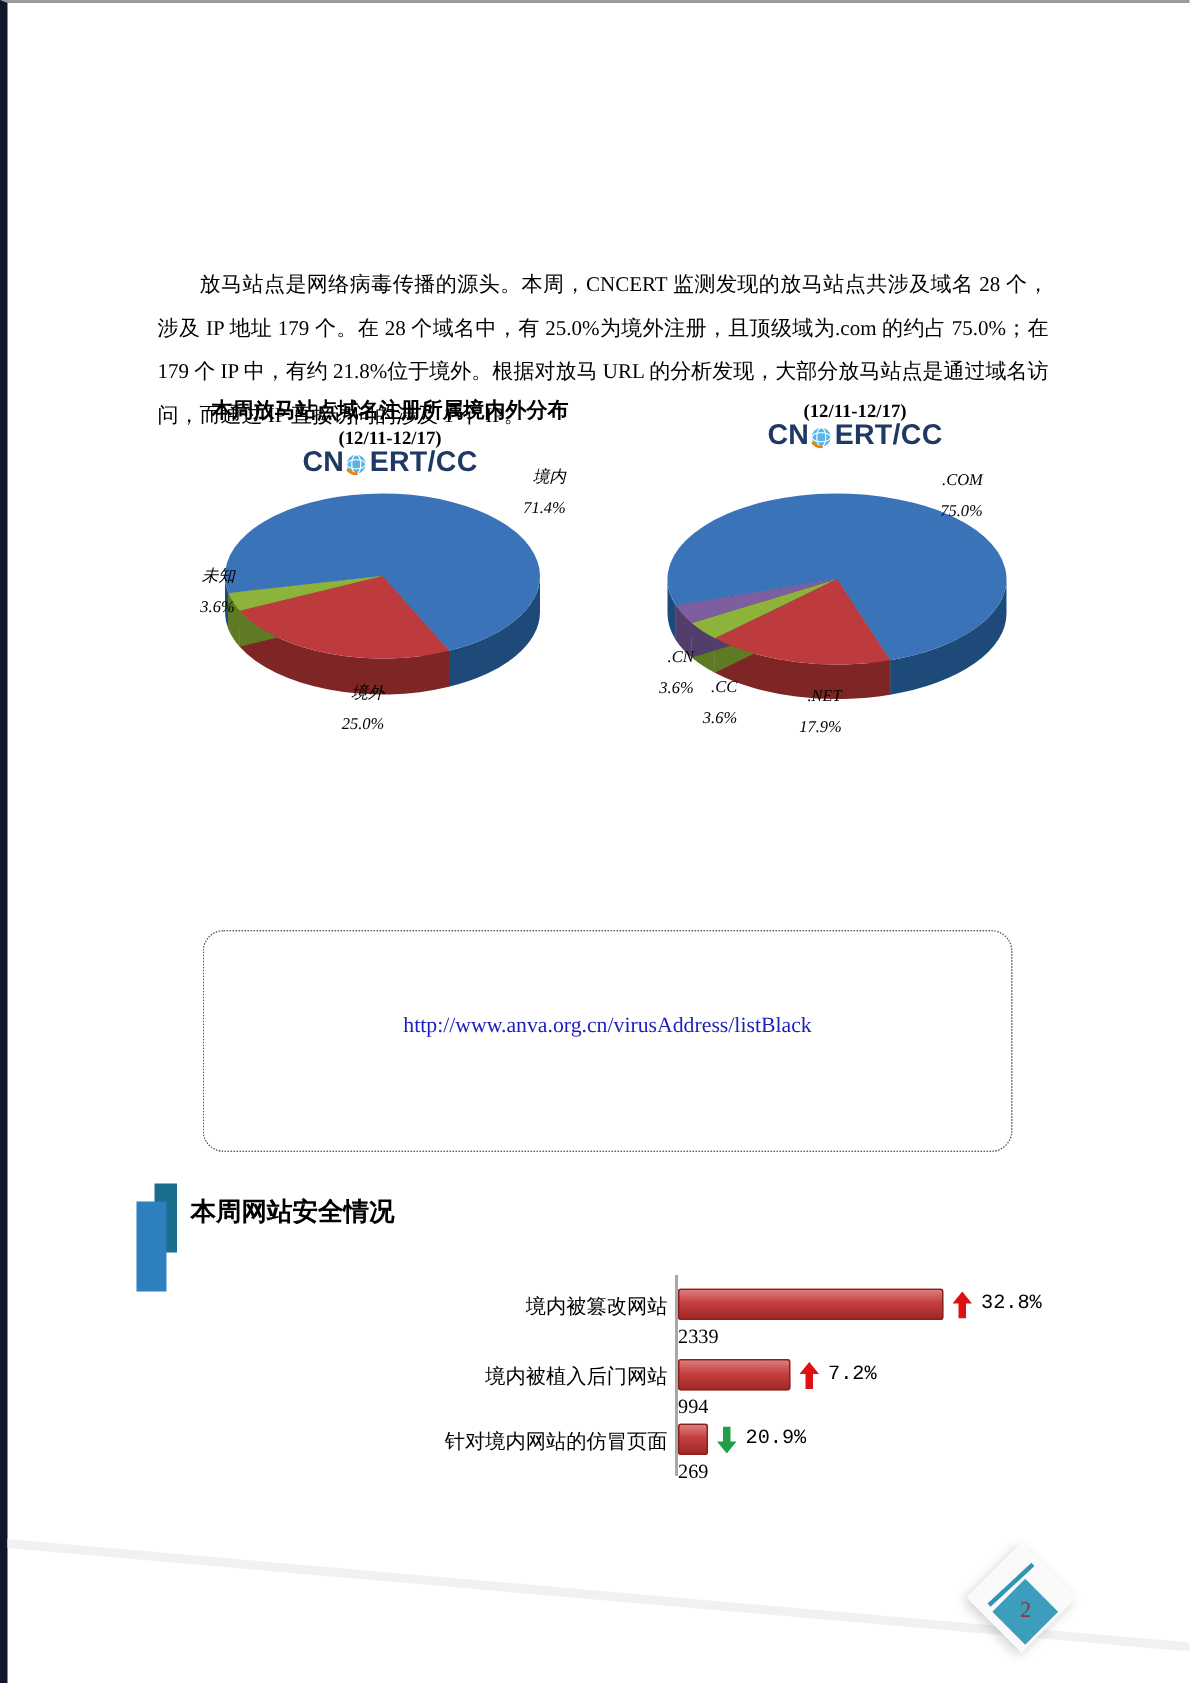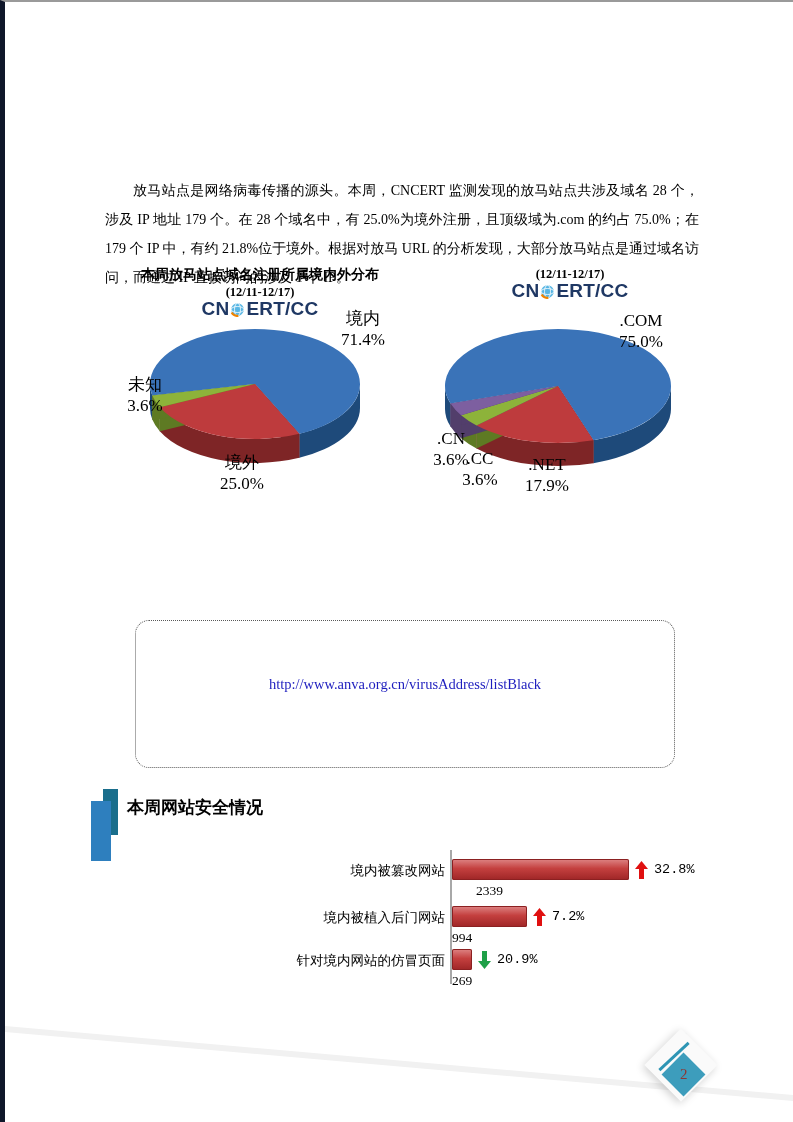--- a/index.html
+++ b/index.html
@@ -15,22 +15,22 @@
   .chart-box{position:absolute;width:290px;height:238px;top:264px;}
   #pie-left{left:110px;}
   #pie-right{left:420px;}
   .chart-title{font-weight:bold;font-size:14px;text-align:center;line-height:18px;}
   .chart-subtitle{font-weight:bold;font-size:12.5px;text-align:center;line-height:16px;}
   .logo{display:flex;justify-content:center;align-items:center;margin-top:1px;
         font-family:"Liberation Sans","DejaVu Sans",sans-serif;font-weight:bold;
         color:#1F3864;font-size:19px;letter-spacing:.2px;line-height:16px;}
   .logo svg{margin:0 1px;}
   .pie-svg{position:absolute;left:0;top:0;pointer-events:none;}
-  .pie-label{position:absolute;font-size:17px;line-height:21px;text-align:center;
-             transform:translateX(-50%);white-space:pre-line;}
+  .pie-label{position:absolute;font-size:11px;line-height:21px;text-align:right;
+             transform:translateX(-50%);white-space:pre-line;font-style:italic;}
 
   .anva-box{position:absolute;left:130px;top:618px;width:538px;height:146px;
             border:1.5px dotted #595959;border-radius:14px;}
   .anva-banner{position:absolute;left:29px;top:13px;width:478px;height:28px;
             background:linear-gradient(180deg,#CE5B58 0%,#BC4441 60%,#B23B39 100%);
             border-radius:6px;color:#fff;font-weight:bold;font-size:14px;
             text-align:center;line-height:28px;}
   .anva-url{position:absolute;left:0;top:55px;width:100%;text-align:center;
             font-size:14.5px;color:#1D1DBE;text-decoration:none;cursor:pointer;}
   .anva-desc{position:absolute;left:12px;top:82px;width:514px;font-style:italic;
@@ -155,21 +155,21 @@
 
   <div class="sq-dark"></div>
   <div class="sq-light"></div>
   <div class="section-title">本周网站安全情况</div>
 
 
   <div id="bar-chart">
     <div class="bar-axis"></div>
   <div class="bar-cat" style="top: 13px;">境内被篡改网站</div>
       <div class="bar" style="left: 157px; top: 12px; width: 177px;"></div>
-      <div class="bar-val" style="left: 157px; top: 36px; margin-left: 24px;">2339</div>
+      <div class="bar-val" style="left: 157px; top: 36px;">2339</div>
       <svg width="13" height="18" class="bar-arrow" style="left: 340px; top: 14px;">
         <polygon points="6.5,0 13,8 9,8 9,18 4,18 4,8 0,8" fill="#E01010"></polygon>
       </svg>
       <div class="bar-pct" style="left: 359px; top: 14px;">32.8%</div>
       <div class="bar-cat" style="top: 60px; text-align: right;">境内被植入后门网站</div>
       <div class="bar" style="left: 157px; top: 59px; width: 75px;"></div>
       <div class="bar-val" style="left: 157px; top: 83px;">994</div>
       <svg width="13" height="18" class="bar-arrow" style="left: 238px; top: 61px;">
         <polygon points="6.5,0 13,8 9,8 9,18 4,18 4,8 0,8" fill="#E01010"></polygon>
       </svg>

